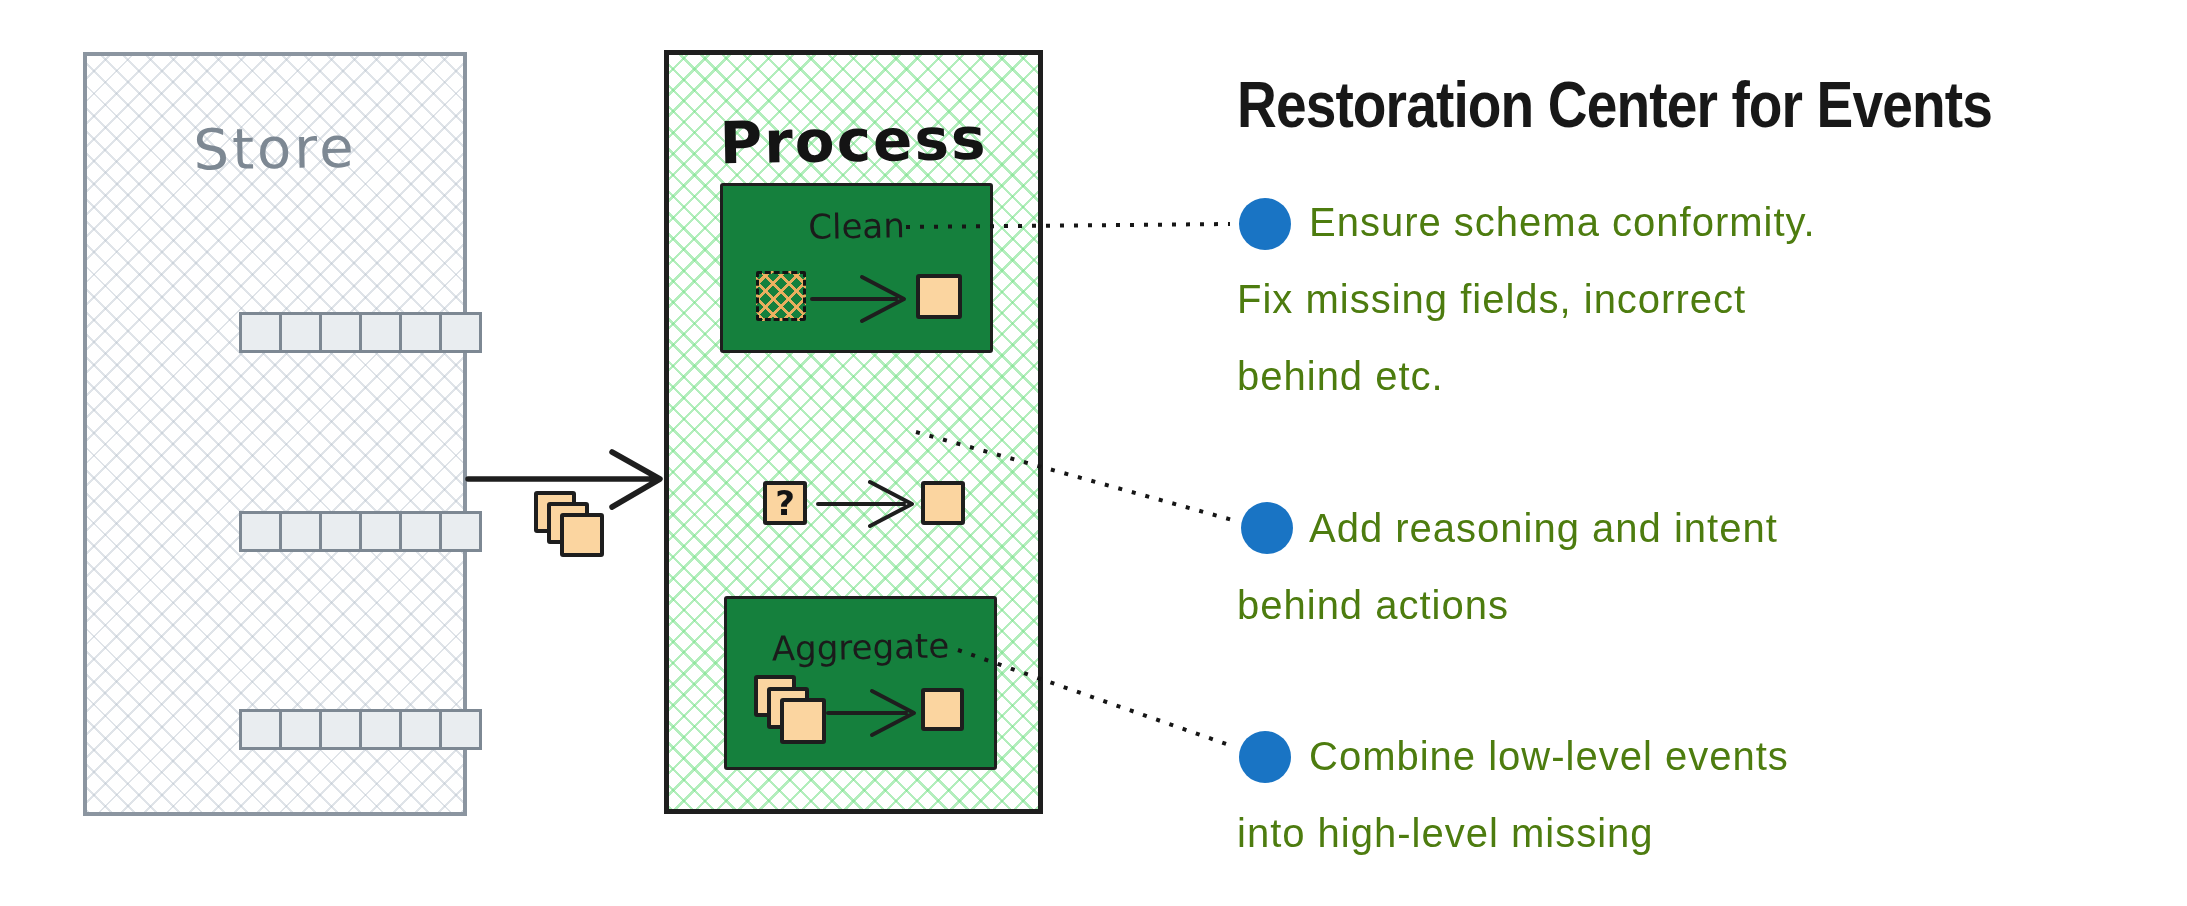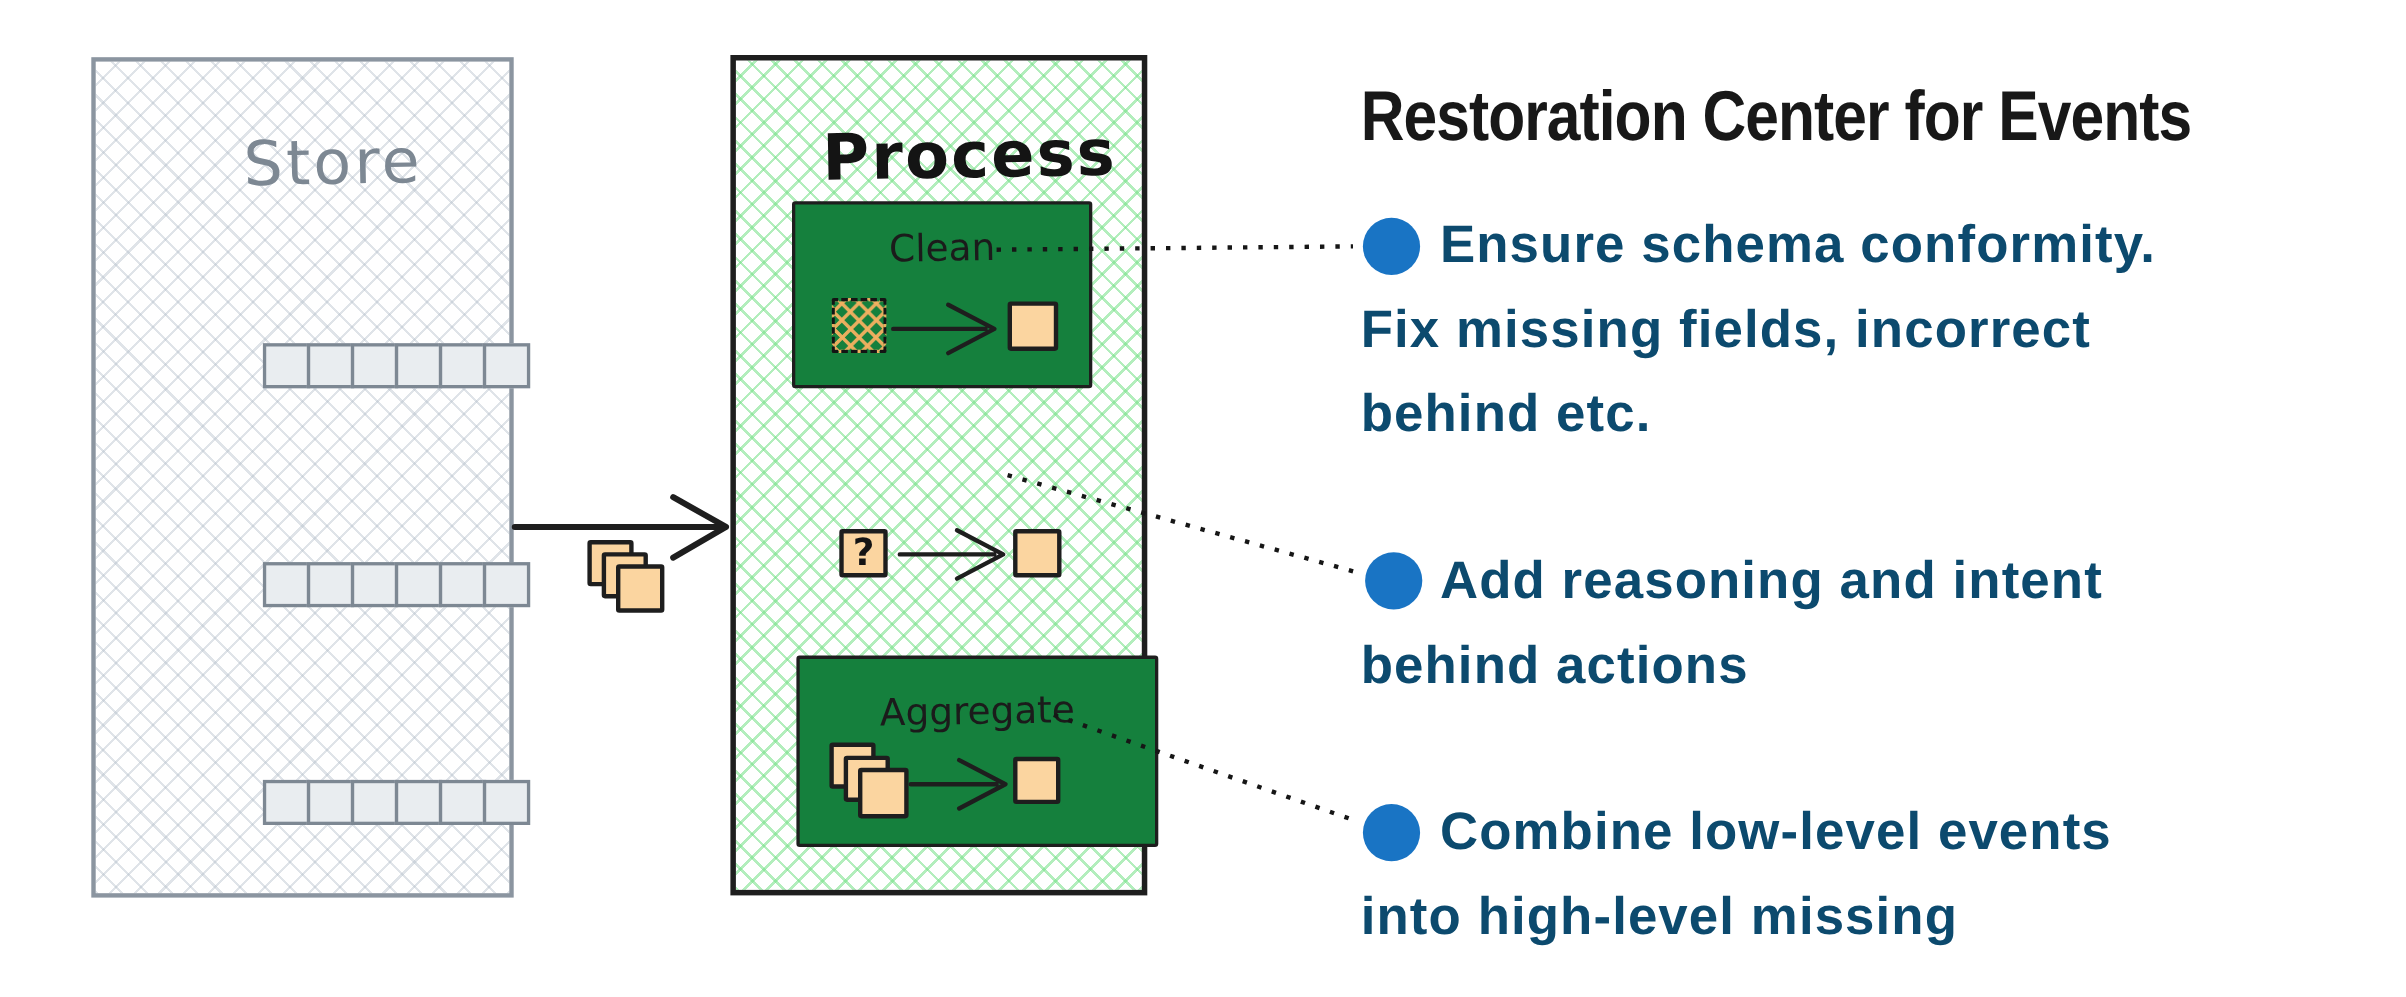--- a/index.html
+++ b/index.html
@@ -3,21 +3,21 @@
 <meta charset="utf-8">
 <style>
   * { margin:0; padding:0; box-sizing:border-box; }
   html,body { background:#ffffff; }
   #canvas {
     position:relative; width:2187px; height:906px; background:#ffffff; overflow:hidden;
     font-family:"Liberation Sans", sans-serif; color:#1e1e1e;
   }
 
   
-  .big-box { position:absolute;padding-left:28px; }
+  .big-box { position:absolute; }
   .store-box {
     left:83px; top:52px; width:384px; height:764px;
     border:4px solid #8b95a0;
     background-image:
       repeating-linear-gradient(45deg,  rgba(176,187,199,.40) 0 2px, transparent 2px 16px),
       repeating-linear-gradient(-45deg, rgba(176,187,199,.40) 0 2px, transparent 2px 16px);
   }
   .process-box {
     left:664px; top:50px; width:379px; height:764px;
     border:5px solid #1e1e1e;
@@ -38,21 +38,21 @@
   .row-1 { left:152px; top:256px; }
   .row-2 { left:152px; top:455px; }
   .row-3 { left:152px; top:653px; }
 
   
   .step-box {
     position:absolute; background:#15803d; border:3px solid #1e1e1e; border-radius:3px;
   }
   .step-clean     { left:720px; top:183px; width:273px; height:170px; }
   .step-enrich    { left:724px; top:390px; width:272px; height:172px; }
-  .step-aggregate { left:724px; top:596px; width:329px; height:174px; }
+  .step-aggregate { left:724px; top:596px; width:273px; height:174px; }
   .step-label {
     position:absolute; width:100%; text-align:center;
     font-family:"DejaVu Sans", sans-serif; font-size:34px; font-weight:500; color:#1b1b1b;
     transform:rotate(-1deg);
   }
   .label-clean     { top:20px; }
   .label-enrich    { top:22px; }
   .label-aggregate { top:28px; }
 
   
@@ -67,21 +67,21 @@
     font-size:34px; font-weight:700; font-family:"DejaVu Sans", sans-serif; color:#141414; }
 
   
   .notes-title {
     position:absolute; left:1237px; top:68px; white-space:nowrap;
     font-size:64px; font-weight:900; color:#181818; letter-spacing:-1px;
     transform:scaleX(.86); transform-origin:left center;
   }
   .note {
     position:absolute; left:1237px; width:820px;
-    font-size:48px; line-height:77px; letter-spacing:1px; color:#0c4a6e; font-weight:700;
+    font-size:40px; line-height:77px; letter-spacing:1px; color:#4d7c0f; font-weight:400;
   }
   .note .line { white-space:nowrap; }
   .note .line.first { padding-left:72px; }
   .note-1 { top:184px; }
   .note-2 { top:490px; }
   .note-3 { top:718px; }
   .bullet {
     position:absolute; width:52px; height:52px; border-radius:50%; background:#1974c4;
   }
   .bullet-1 { left:1239px; top:198px; }

